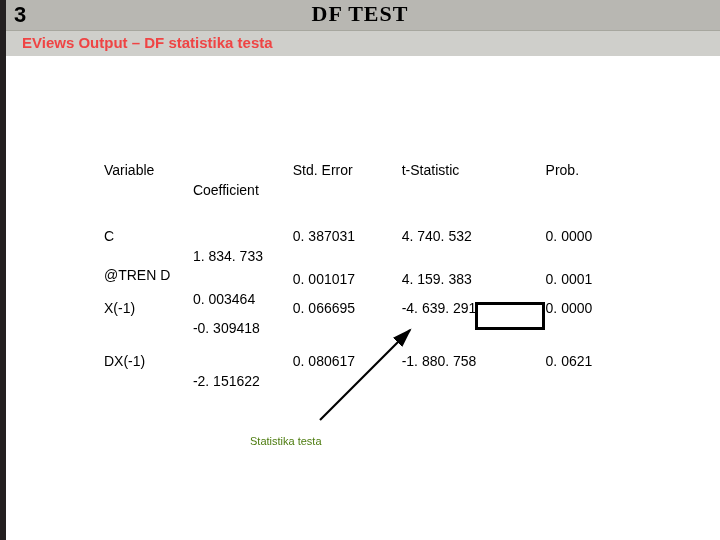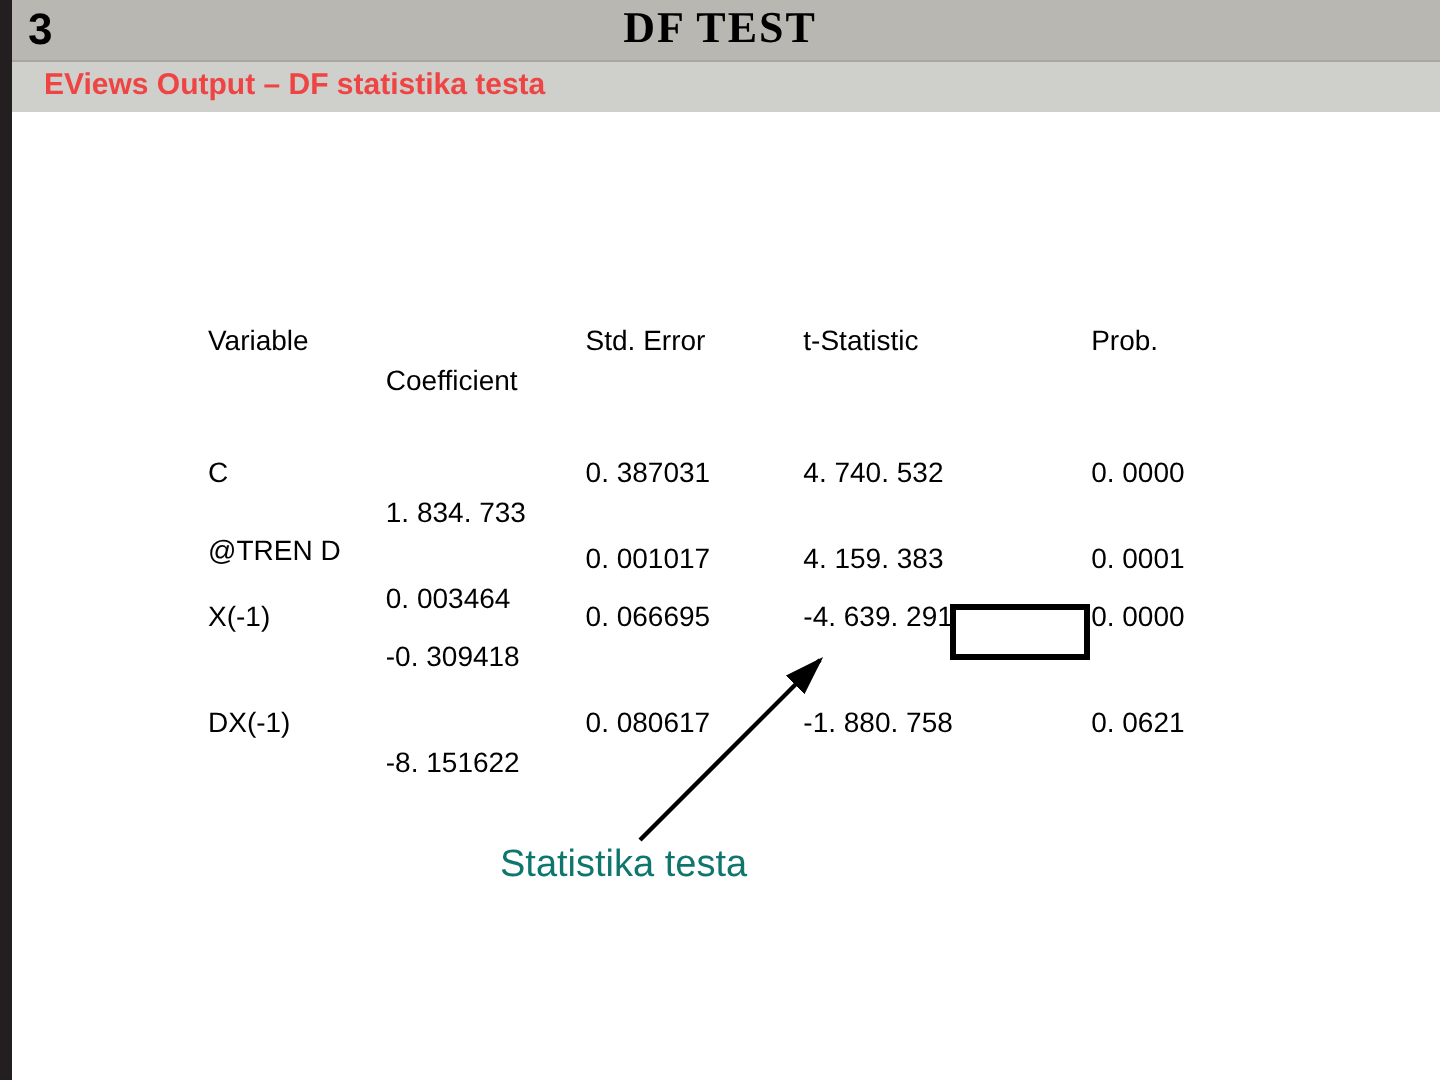--- a/index.html
+++ b/index.html
@@ -76,22 +76,23 @@
   .r2  { top: 300px; }
   .r3  { top: 353px; }
   .trendA { font-size: 14px; }
   .highlight-box {
     position: absolute;
     border: 3px solid #000;
     background: transparent;
   }
   .caption {
     position: absolute;
-    font-size: 19px;
-    color: #0f766e;
+    font-size: 11px;
+    color: #4d7c0f;
+    margin-top: 13px;
   }
   svg.arrow {
     position: absolute;
     overflow: visible;
   }
 </style>
 </head>
 <body>
 
 <div class="left-stripe"></div>
@@ -131,21 +132,21 @@
 <div class="table-row r2">
   <span class="col c0">X(-1)</span>
   <span class="col c1">-0. 309418</span>
   <span class="col c2">0. 066695</span>
   <span class="col c3">-4. 639. 291</span>
   <span class="col c4">0. 0000</span>
 </div>
 
 <div class="table-row r3">
   <span class="col c0">DX(-1)</span>
-  <span class="col c1">-8. 151622</span>
+  <span class="col c1">-2. 151622</span>
   <span class="col c2">0. 080617</span>
   <span class="col c3">-1. 880. 758</span>
   <span class="col c4">0. 0621</span>
 </div>
 
 <div class="highlight-box" style="left:475px; top:302px; width:70px; height:28px;"></div>
 
 <svg class="arrow" style="left:300px; top:320px;" width="140" height="110">
   <defs>
     <marker id="ah" markerWidth="10" markerHeight="10" refX="8" refY="3" orient="auto">

